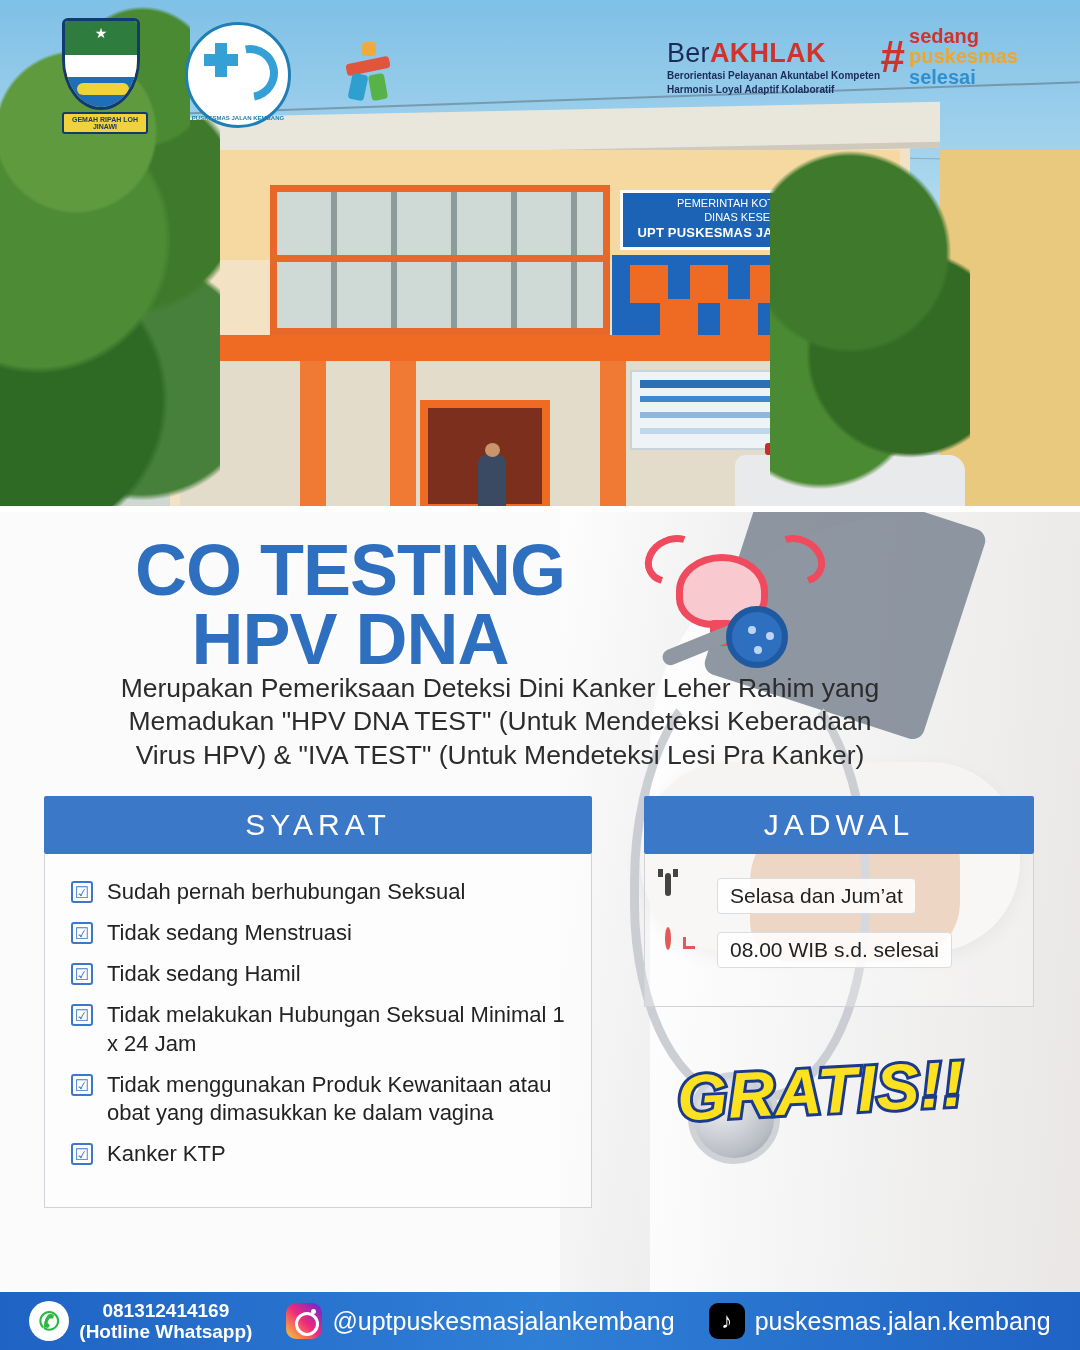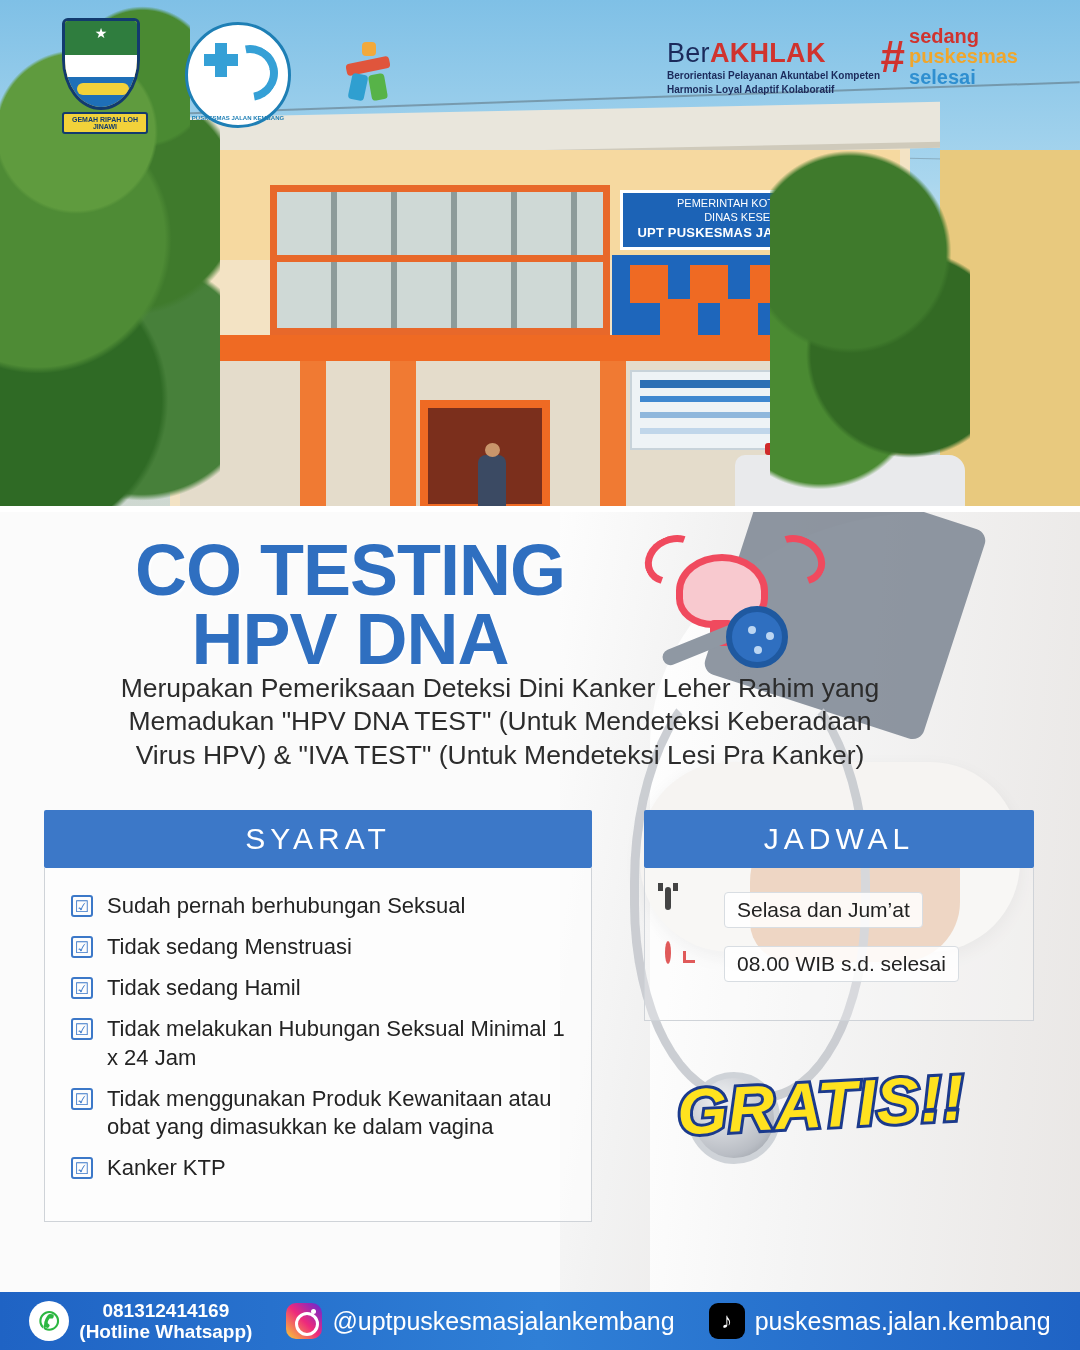--- a/index.html
+++ b/index.html
@@ -218,42 +218,42 @@
   .organ-icon .scope b{position:absolute;width:8px;height:8px;background:#bcd6f2;border-radius:50%;}
   .organ-icon .handle{
     position:absolute;left:20px;top:104px;width:86px;height:16px;background:#8f98a3;border-radius:8px;transform:rotate(-22deg);
   }
 
   .subtitle{
     position:absolute;left:40px;top:160px;width:920px;text-align:center;
     font-size:26.5px;color:#2c2c2c;line-height:1.26;
   }
 
-  .panels{position:absolute;left:44px;top:298px;width:808px;height:370px;}
+  .panels{position:absolute;left:44px;top:284px;width:808px;height:370px;}
   .panel{position:absolute;top:0;}
   .panel-head{
     background:#3c78c8;color:#ffffff;text-align:center;font-size:30px;letter-spacing:5px;
     padding:12px 0;border-radius:2px;
   }
   .panel-left{left:0;width:548px;}
   .panel-left .body{
     border:1px solid #cfd3d8;border-top:none;background:rgba(255,255,255,.55);
     padding:24px 26px 26px 26px;min-height:290px;
   }
   .req{display:flex;gap:14px;margin-bottom:13px;font-size:22px;color:#232323;line-height:1.28;}
   .chk{
     flex:0 0 auto;width:22px;height:22px;border:2px solid #3c78c8;border-radius:3px;color:#3c78c8;
     font-size:16px;line-height:19px;text-align:center;margin-top:3px;
   }
   .panel-right{left:600px;width:390px;}
   .panel-right .body{
     border:1px solid #cfd3d8;border-top:none;padding:22px 20px;min-height:150px;
     background:rgba(255,255,255,.25);
   }
-  .sched{display:flex;align-items:center;gap:19px;margin-bottom:14px;}
+  .sched{display:flex;align-items:center;gap:12px;margin-bottom:14px;}
   .sched .ic{width:40px;height:40px;flex:0 0 auto;position:relative;}
   .sched .txt{
     background:rgba(255,255,255,.85);border:1px solid #d8dde2;border-radius:4px;
     padding:5px 12px;font-size:21px;color:#222;
   }
   .cal{width:36px;height:34px;border:3px solid #444;border-radius:4px;background:#fff;position:relative;}
   .cal::before{content:"";position:absolute;top:-7px;left:5px;width:5px;height:8px;background:#444;}
   .cal::after{content:"";position:absolute;top:-7px;right:5px;width:5px;height:8px;background:#444;}
   .cal i{position:absolute;left:3px;top:6px;right:3px;height:4px;background:#777;box-shadow:0 8px 0 #777,0 16px 0 #777;}
   .clock{width:36px;height:36px;border-radius:50%;border:3px solid #e05a5a;position:relative;background:#fff;}

